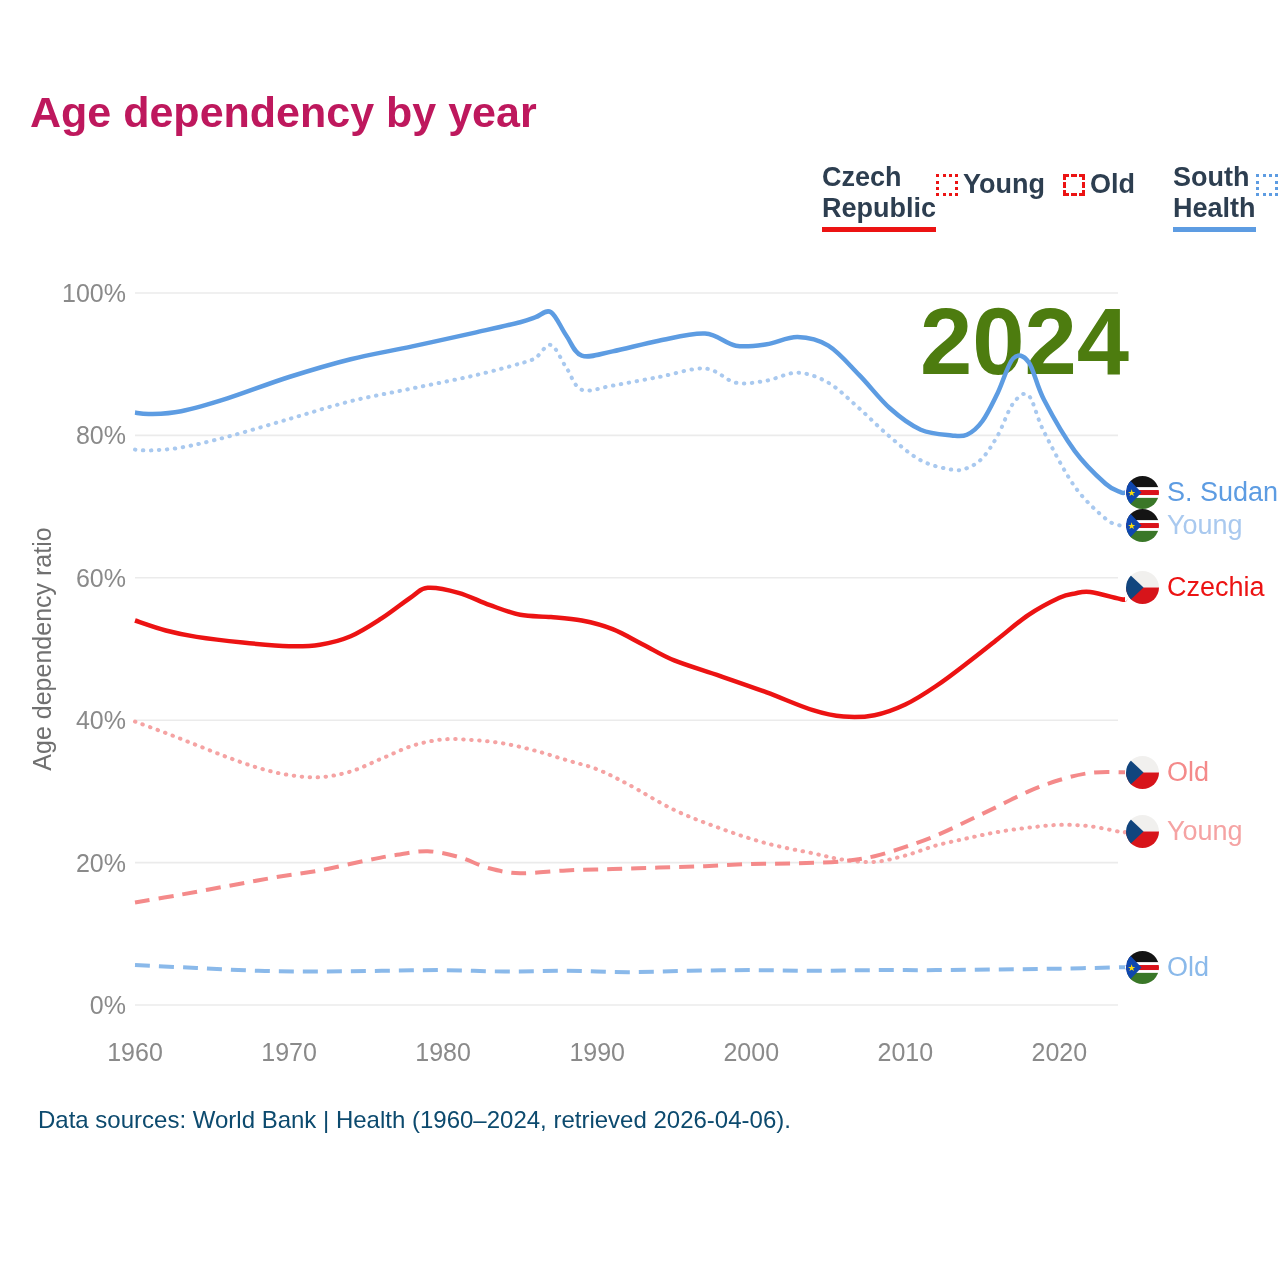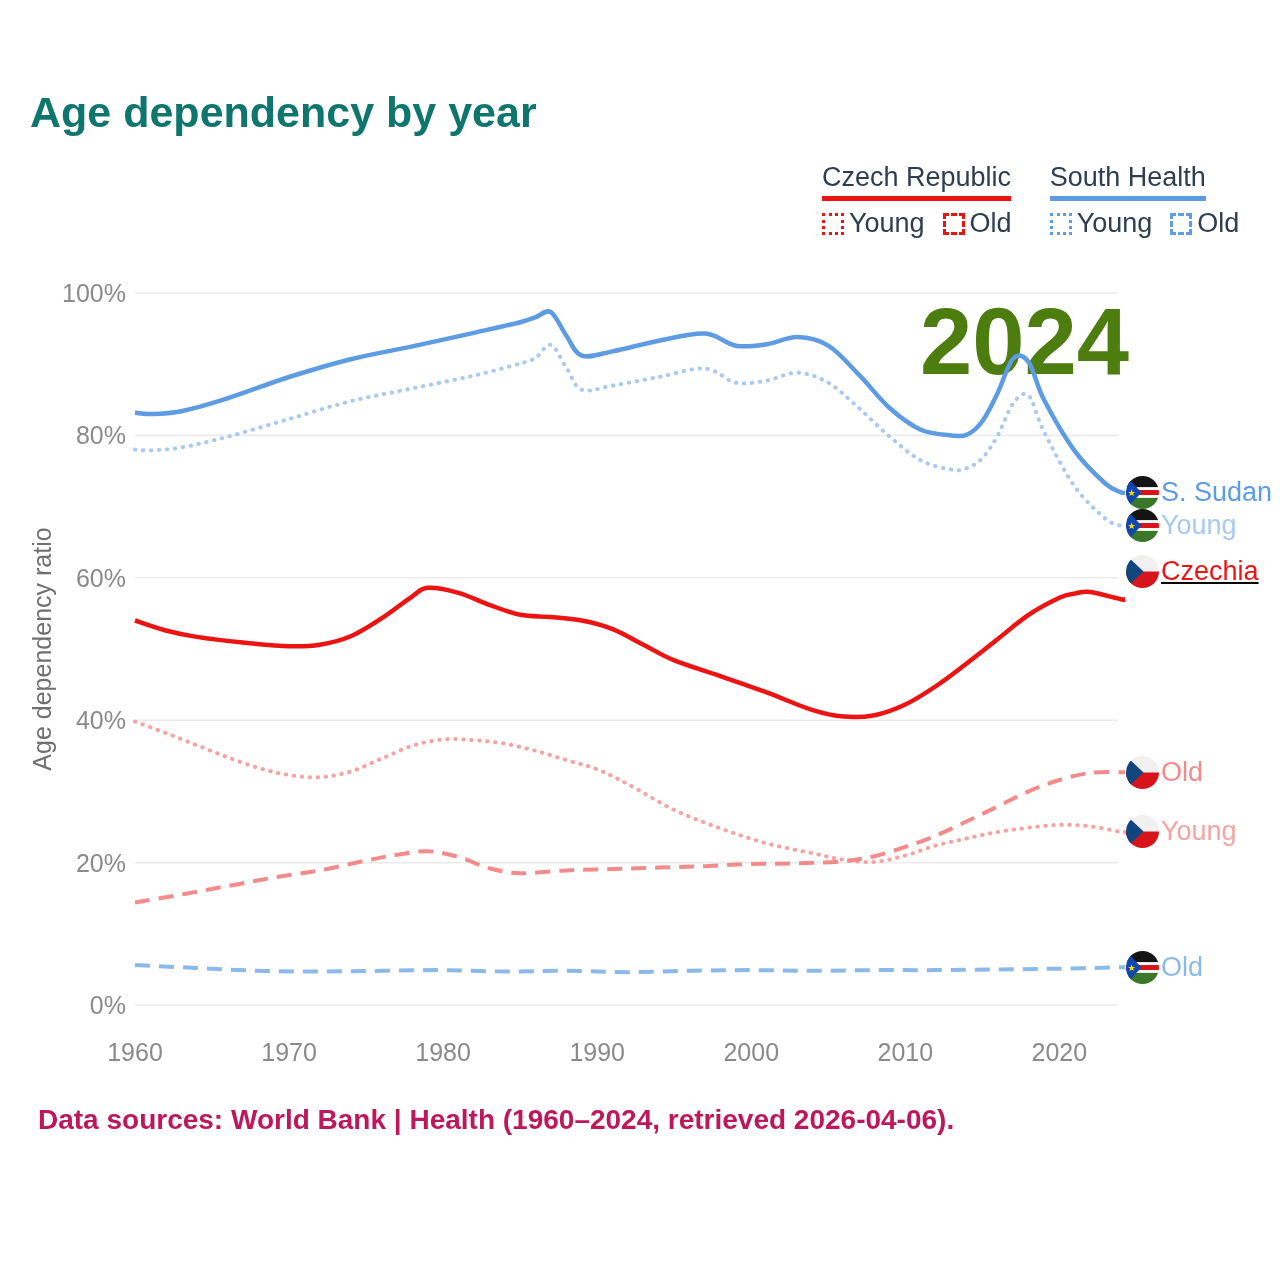--- a/index.html
+++ b/index.html
@@ -1,40 +1,40 @@
 <!DOCTYPE html>
 <html><head>
 <meta charset="utf-8">
 <style>
   html,body{margin:0;padding:0;background:#ffffff;}
   .page{position:relative;width:1280px;height:1280px;background:#ffffff;overflow:hidden;
         font-family:"Liberation Sans", sans-serif;}
   .title{position:absolute;left:30px;top:88px;margin:0;font-size:43px;font-weight:bold;
-         color:#0f766e;letter-spacing:0px;}
+         color:#be185d;letter-spacing:0px;}
   .watermark{position:absolute;left:920px;top:288px;width:190px;text-align:center;
              font-size:94px;font-weight:bold;color:#4d7c0f;z-index:0;}
   .ylabel{position:absolute;left:-216px;top:633px;width:520px;height:32px;text-align:center;
           font-size:25px;color:#707070;transform:rotate(-90deg);}
   #chart-svg{position:absolute;left:0;top:0;z-index:1;pointer-events:none;}
   #chart-svg text{font-family:"Liberation Sans", sans-serif;}
   .legend{position:absolute;left:822px;top:162px;display:flex;gap:38px;z-index:2;}
-  .lg-group{display:flex;flex-direction:column;align-items:flex-start;}
+  .lg-group{display:flex;flex-direction:row;align-items:flex-start;font-weight:bold;}
   .lg-head{font-size:27px;color:#2d3e50;border-bottom:5px solid #000;padding-bottom:3px;}
   .lg-row{display:flex;align-items:center;margin-top:7px;}
   .lg-item{display:inline-flex;align-items:center;margin-right:18px;}
   .lg-item:last-child{margin-right:0;}
   .lg-swatch{width:22px;height:22px;box-sizing:border-box;margin-right:5px;background:#fff;}
   .lg-swatch.dotted{border:3px dotted #000;}
   .lg-swatch.dashed{border:3px dashed #000;}
   .lg-label{font-size:27px;color:#2d3e50;}
   #end-labels{position:absolute;left:0;top:0;z-index:3;}
   .endlab{position:absolute;left:1126px;display:flex;align-items:center;}
-  .endlab .txt{font-size:27px;margin-left:2px;white-space:nowrap;}
+  .endlab .txt{font-size:27px;margin-left:8px;white-space:nowrap;}
   .endlab svg{display:block;}
-  .footer{position:absolute;left:38px;top:1100px;font-size:28px;color:#be185d;line-height:39px;font-weight:bold;}
+  .footer{position:absolute;left:38px;top:1100px;font-size:24px;color:#0c4a6e;line-height:39px;}
 </style>
 </head>
 <body>
 
 <div class="page">
   <h1 class="title">Age dependency by year</h1>
   <div class="watermark">2024</div>
   <div class="ylabel">Age dependency ratio</div>
   <div class="legend" id="legend">
       <div class="lg-group">
@@ -123,21 +123,21 @@
             <rect y="11" width="32" height="2.6" fill="#ffffff"></rect>
             <rect y="13.6" width="32" height="5" fill="#da121a"></rect>
             <rect y="18.6" width="32" height="2.6" fill="#ffffff"></rect>
             <rect y="21.2" width="32" height="10.8" fill="#3a7728"></rect>
             <path d="M0,0 L15,16 L0,32 Z" fill="#0f47af"></path>
             <text x="1.5" y="19.3" font-size="9" fill="#fcdd09">★</text>
           </g>
         </svg>
         <span class="txt" style="color: rgb(169, 201, 239);">Young</span>
       </div>
-      <div class="endlab" style="top: 555px; text-decoration: underline;">
+      <div class="endlab" style="top: 571px;">
         <svg viewBox="0 0 32 32" width="33" height="33">
           <defs>
             <clipPath id="clip3">
               <circle cx="16" cy="16" r="16"></circle>
             </clipPath>
           </defs>
           <g clip-path="url(#clip3)">
             <rect width="32" height="16" fill="#f1f0ee"></rect>
             <rect y="16" width="32" height="16" fill="#d7141a"></rect>
             <path d="M0,0 L17,16 L0,32 Z" fill="#11457e"></path>

